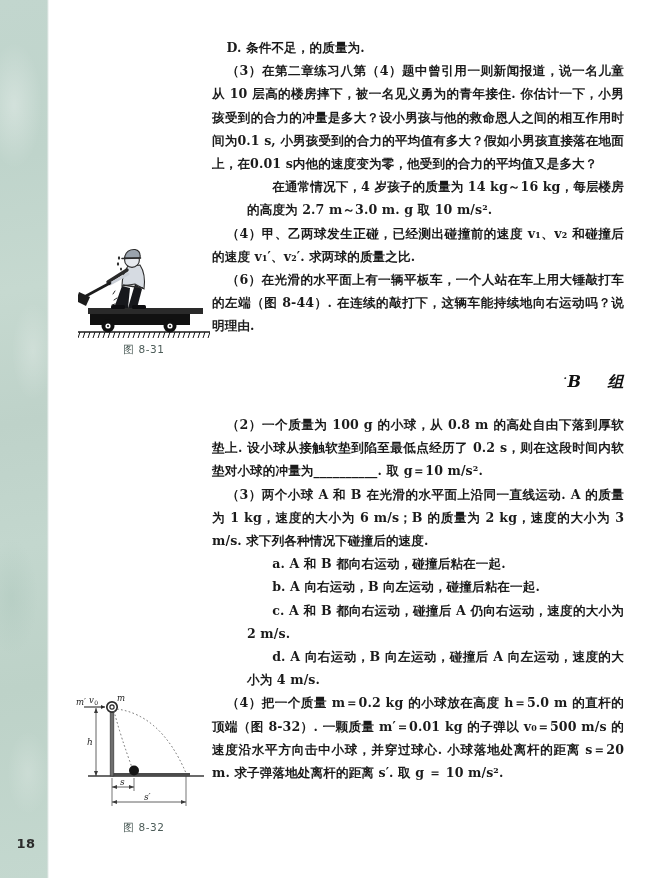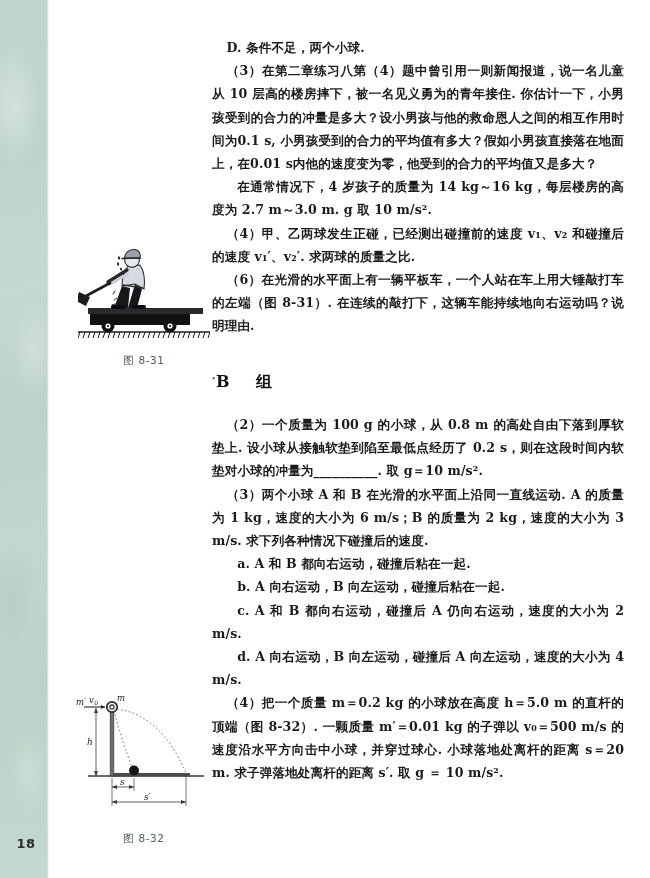--- a/index.html
+++ b/index.html
@@ -67,49 +67,50 @@
   .para {
     font-size: 12.6px;
     line-height: 23.2px;
     color: #1b1b1b;
     text-align: justify;
     text-justify: inter-ideograph;
     margin: 0;
     font-weight: 600;
     letter-spacing: 0.1px;
   }
-  .indent2 { text-indent: 2em; }
+  .indent2 { text-indent: 2em; margin-left: 35px; }
   .indent1 { text-indent: 1.15em; }
 
   
   .group-head {
-    text-align: left;
+    text-align: right;
     font-size: 16px;
     font-weight: bold;
     color: #111;
     letter-spacing: 0.5px;
     padding: 0;
+    font-style: italic;
   }
   .group-head .gh-b {
     font-family: "DejaVu Serif", "Liberation Serif", serif;
     margin-right: 26px;
   }
   .group-head .gh-dot {
     font-size: 10px;
     vertical-align: super;
   }
 
   
   .fig-cap {
     font-size: 10.5px;
     color: #4c5c58;
     text-align: center;
     font-family: "DejaVu Sans", "Liberation Sans", sans-serif;
     letter-spacing: 0.6px;
-    margin-top: 14px;
+    margin-top: 3px;
   }
 
   #fig-8-31 {
     position: absolute;
     left: 78px;
     top: 244px;
     width: 132px;
   }
   #fig-8-32 {
     position: absolute;
@@ -124,30 +125,30 @@
 <body>
 
 <div class="margin-strip"></div>
 <div class="strip-edge"></div>
 <div class="page-number">18</div>
 
 <div class="text-col">
 
   <div style="height:36px"></div>
 
-  <p class="para indent1">D. 条件不足，两个小球.</p>
+  <p class="para indent1">D. 条件不足，的质量为.</p>
 
   <p class="para indent1">（3）在第二章练习八第（4）题中曾引用一则新闻报道，说一名儿童从 10 层高的楼房摔下，被一名见义勇为的青年接住. 你估计一下，小男孩受到的合力的冲量是多大？设小男孩与他的救命恩人之间的相互作用时间为0.1 s, 小男孩受到的合力的平均值有多大？假如小男孩直接落在地面上，在0.01 s内他的速度变为零，他受到的合力的平均值又是多大？</p>
 
   <p class="para indent2">在通常情况下，4 岁孩子的质量为 14 kg～16 kg，每层楼房的高度为 2.7 m～3.0 m. g 取 10 m/s².</p>
 
   <p class="para indent1">（4）甲、乙两球发生正碰，已经测出碰撞前的速度 v₁、v₂ 和碰撞后的速度 v₁′、v₂′. 求两球的质量之比.</p>
 
 
-  <p class="para indent1">（6）在光滑的水平面上有一辆平板车，一个人站在车上用大锤敲打车的左端（图 8-31）. 在连续的敲打下，这辆车能持续地向右运动吗？说明理由.</p>
+  <p class="para indent1">（6）在光滑的水平面上有一辆平板车，一个人站在车上用大锤敲打车的左端（图 8-44）. 在连续的敲打下，这辆车能持续地向右运动吗？说明理由.</p>
 
   <div style="height:34px"></div>
 
   <div class="group-head">
     <span class="gh-dot">·</span><span class="gh-b">B</span><span>组</span>
   </div>
 
   <div style="height:20px"></div>
 
 

